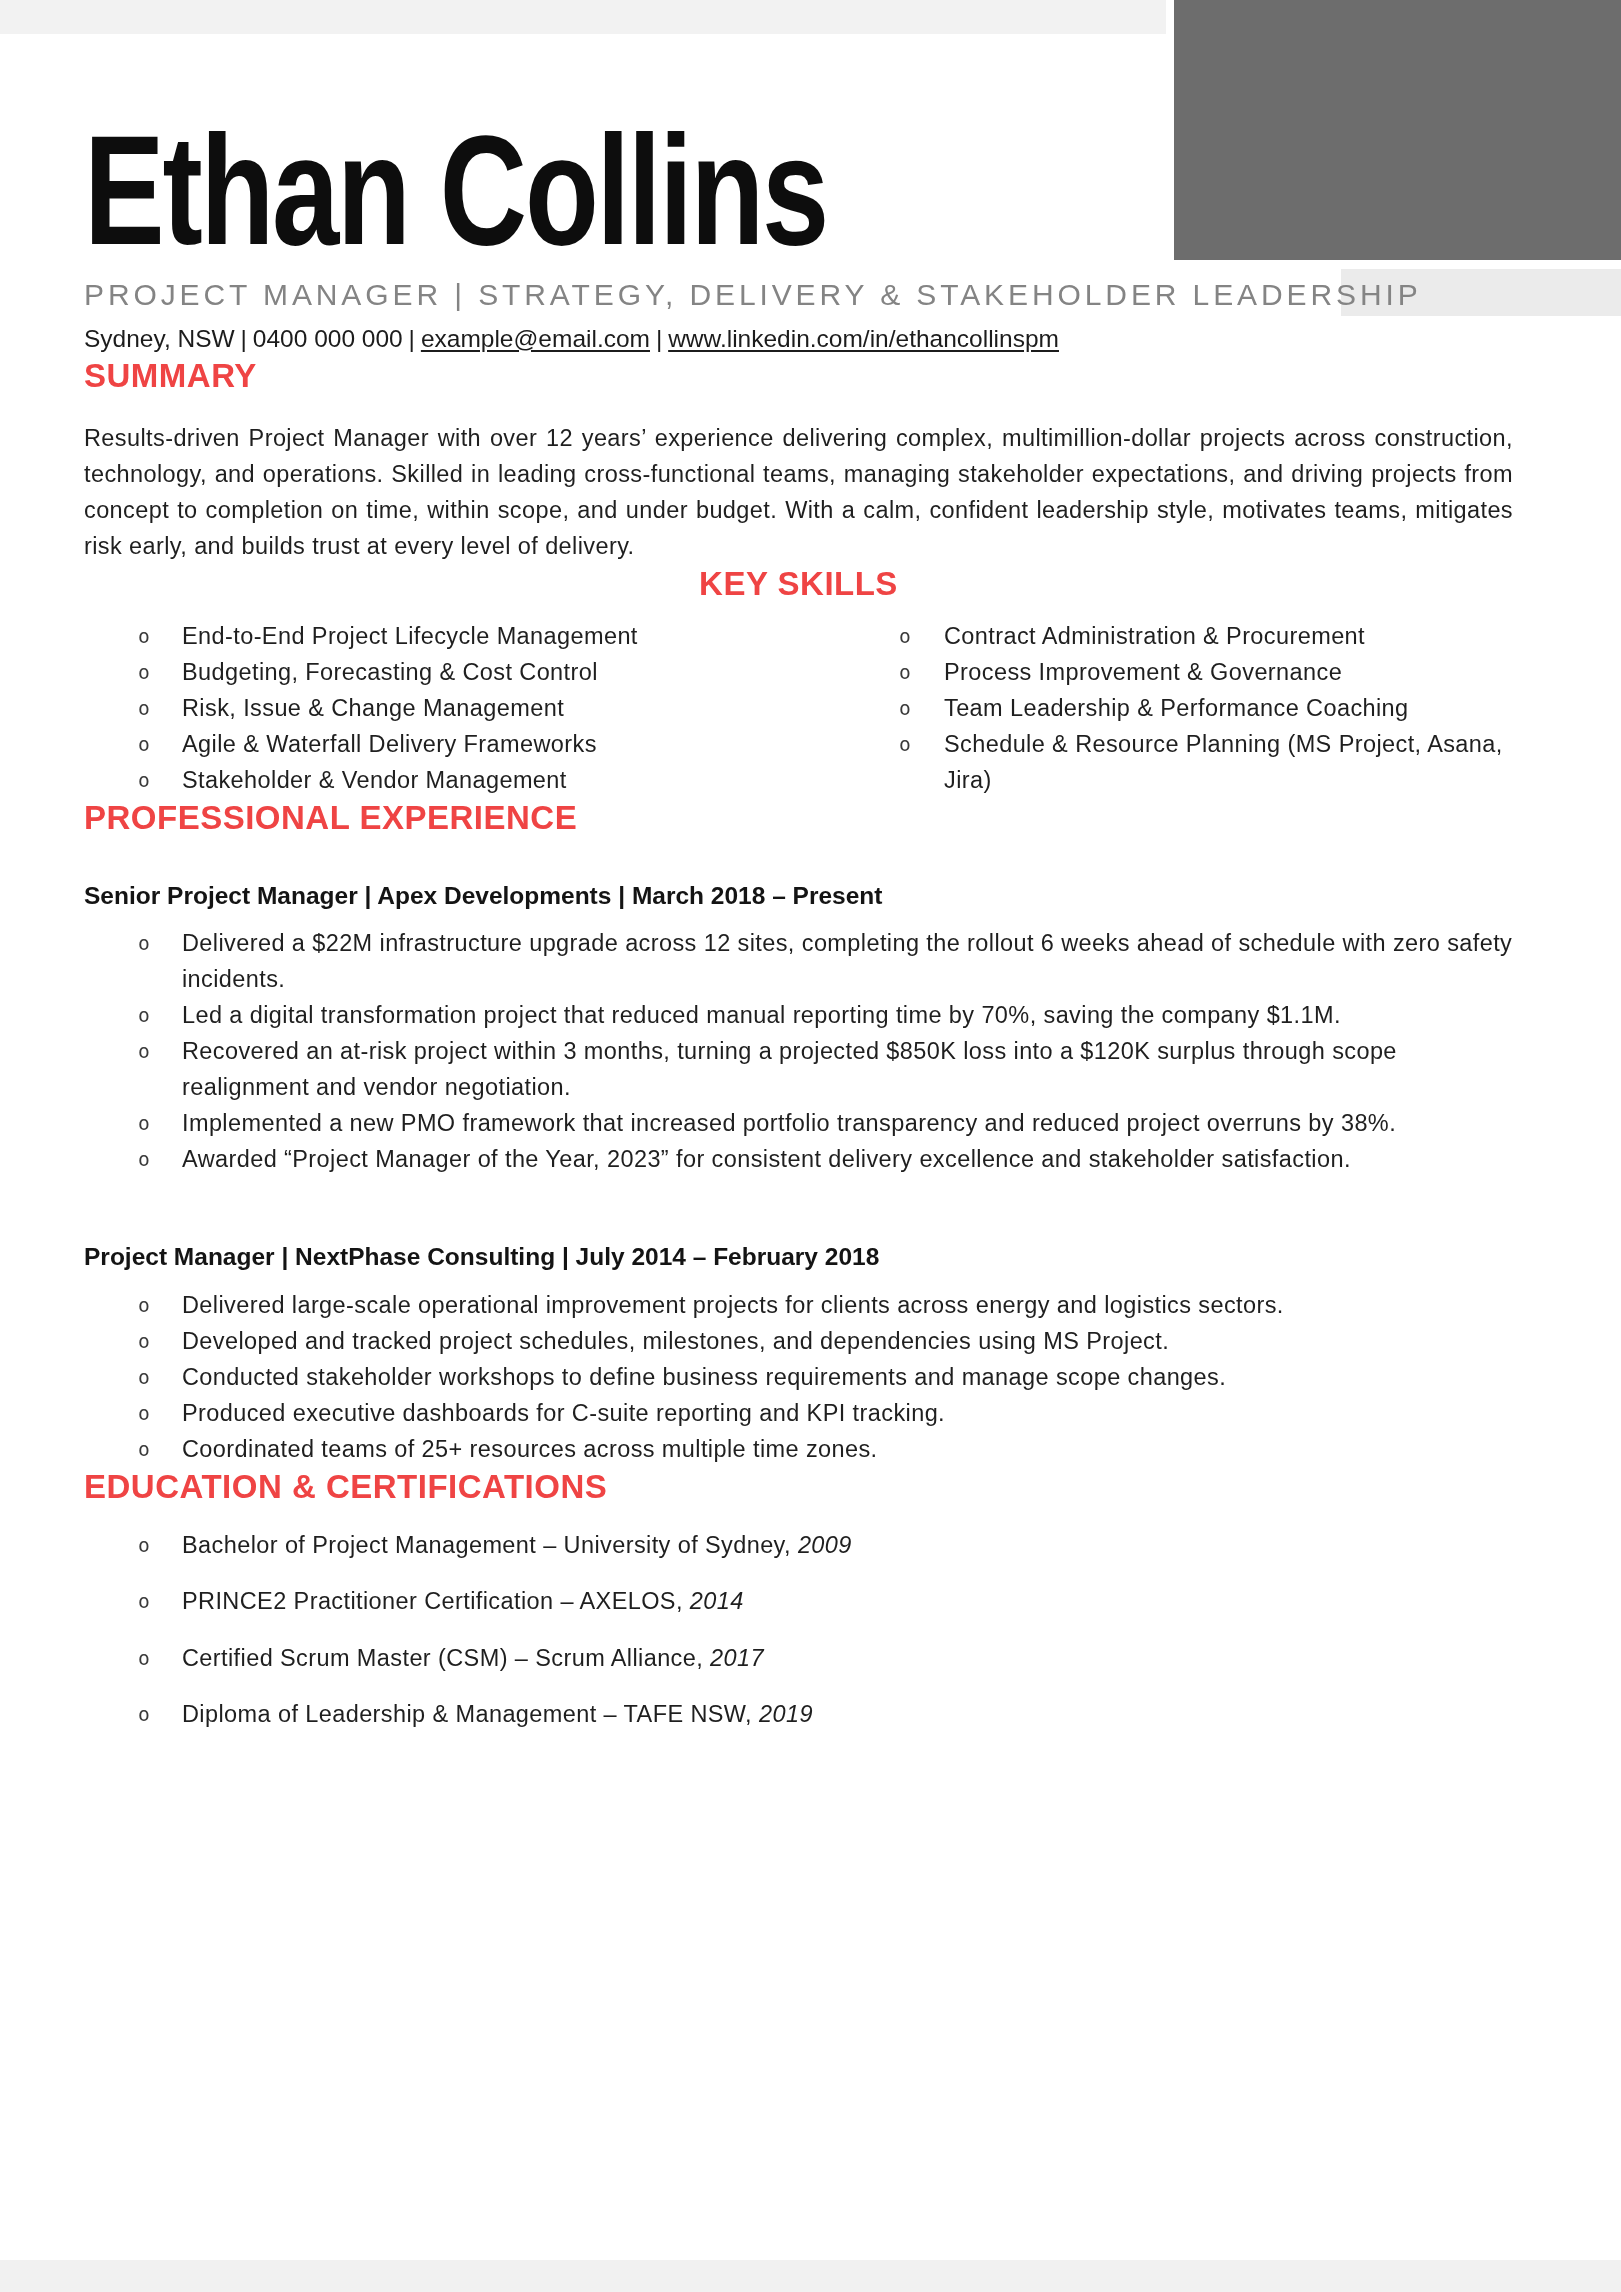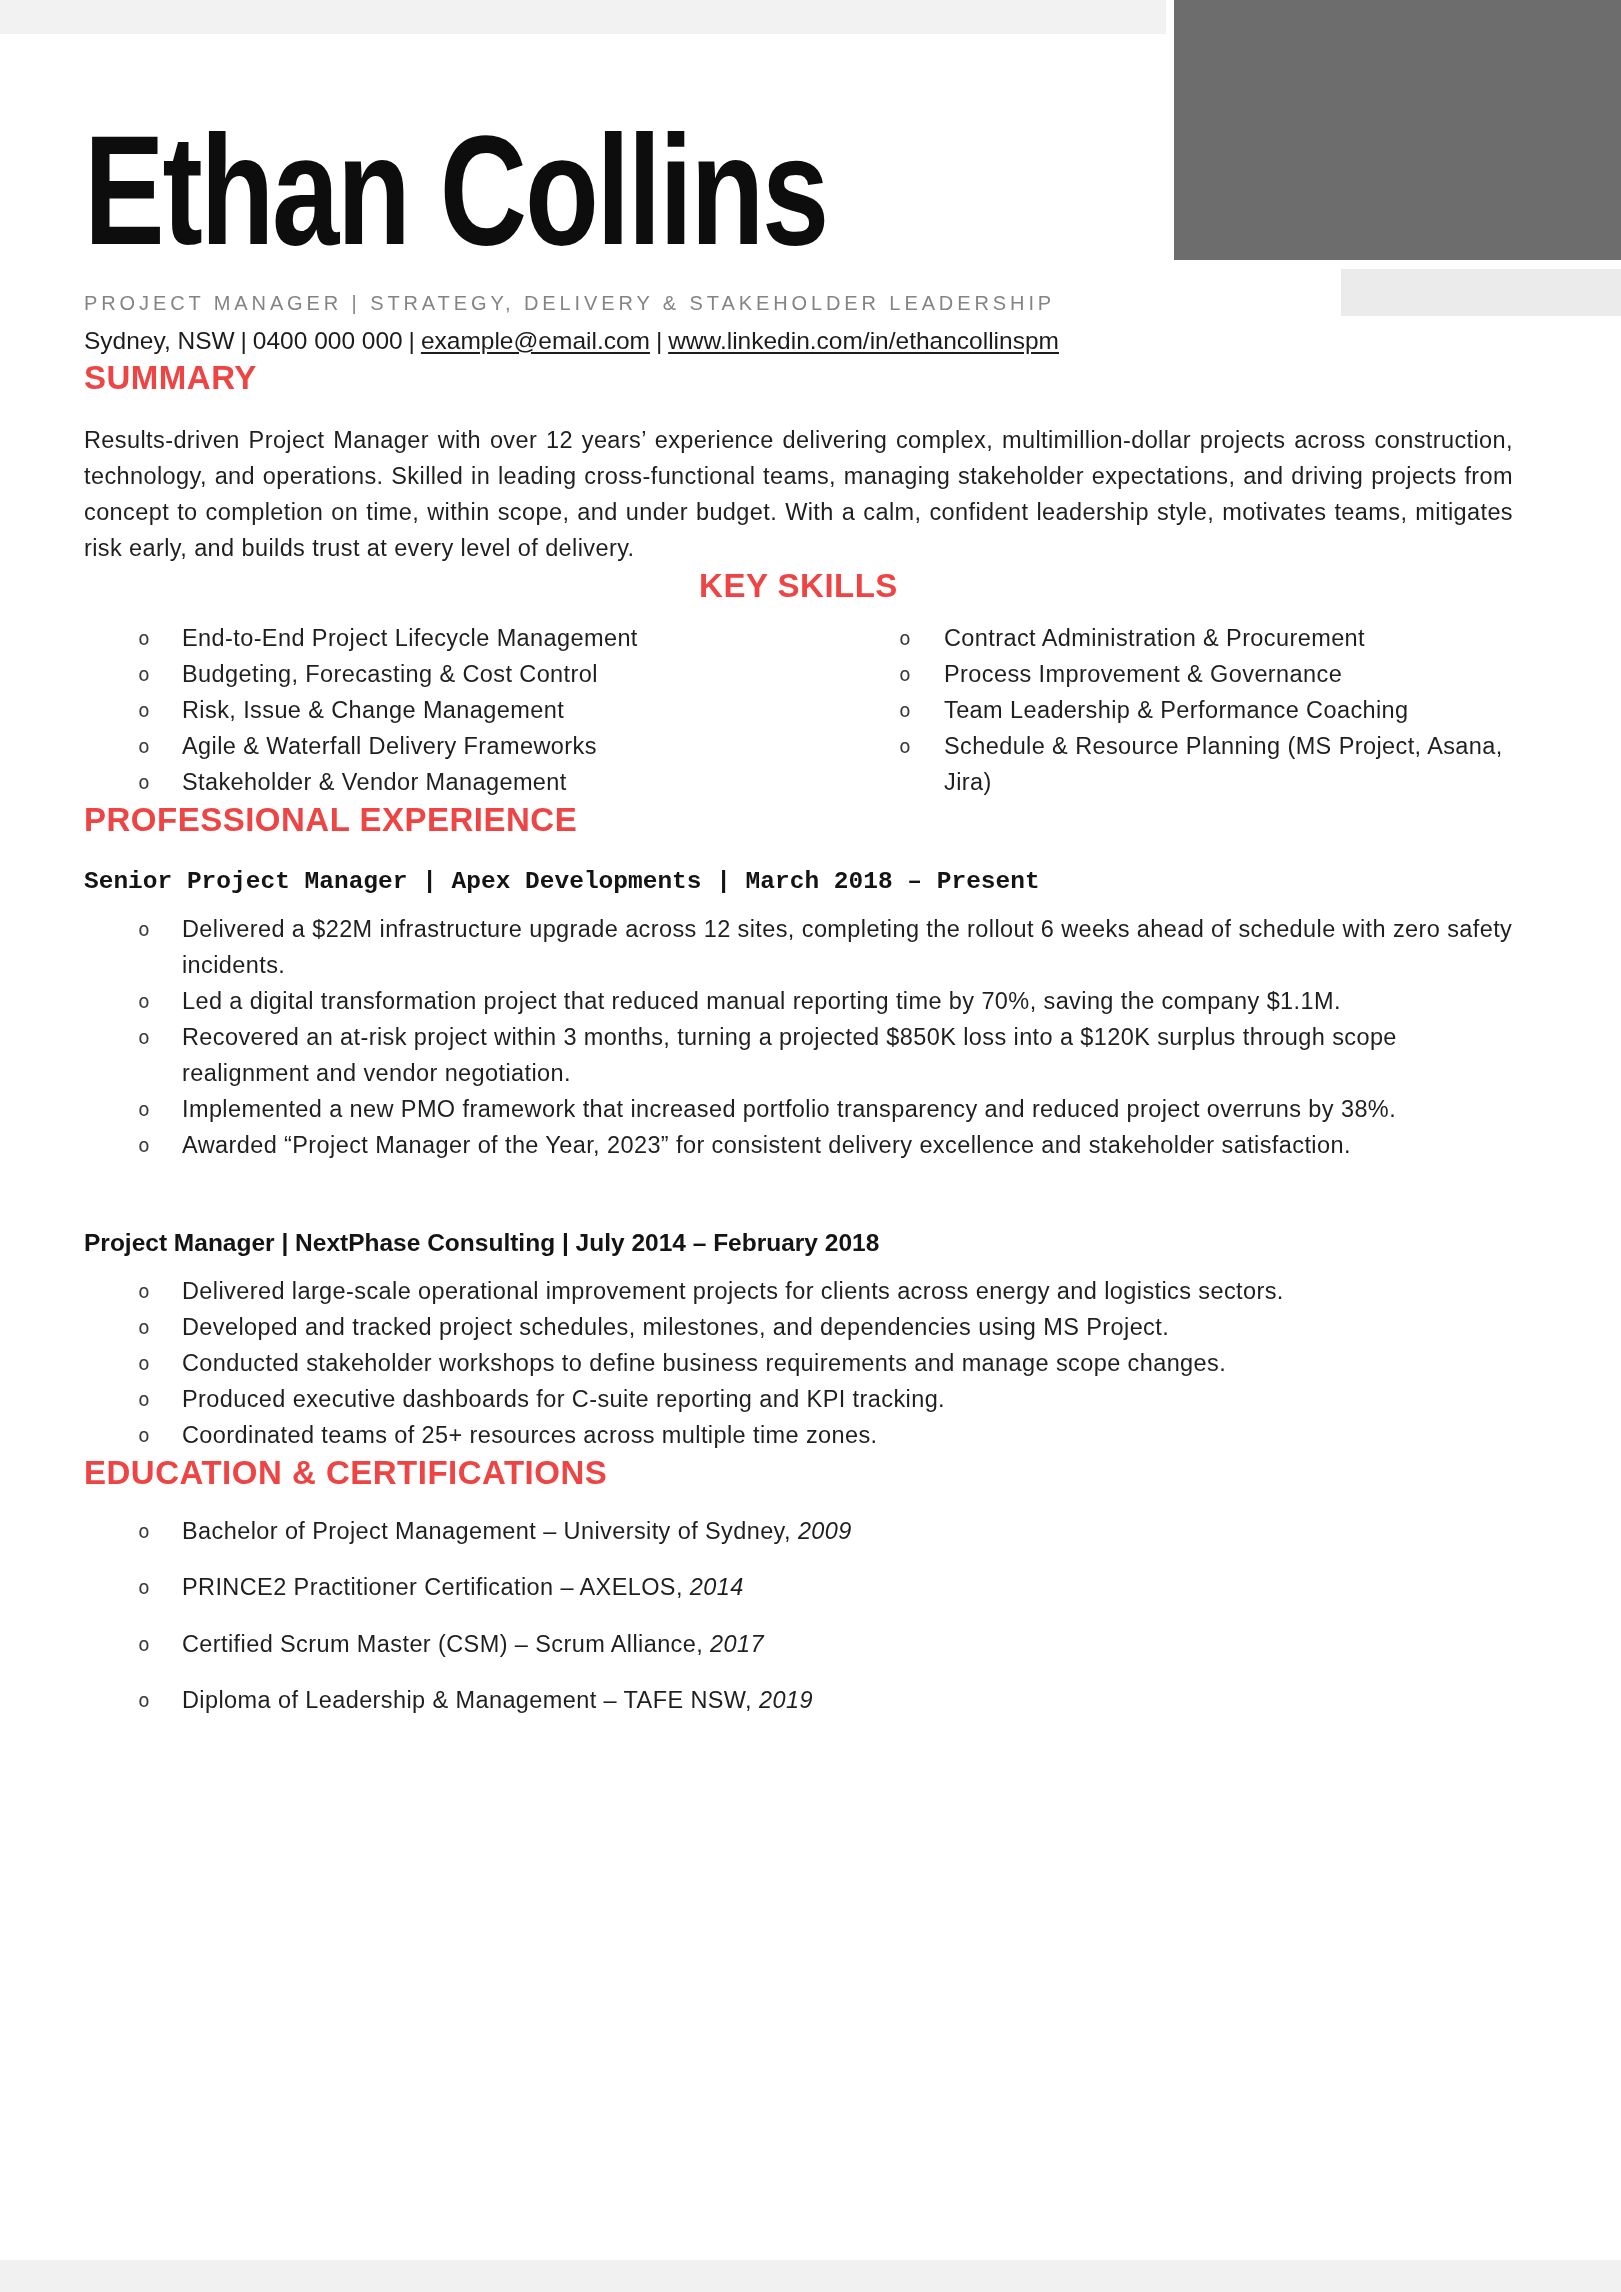--- a/index.html
+++ b/index.html
@@ -26,22 +26,22 @@
     font-size: 155px;
     font-weight: 700;
     line-height: 1.1;
     letter-spacing: -2.9px;
     color: #0d0d0d;
     transform: scaleX(0.78);
     transform-origin: 0 50%;
     white-space: nowrap;
   }
   .subtitle {
-    margin-top: 14px;
-    font-size: 20px;
+    margin-top: 0;
+    font-size: 30px;
     line-height: 1.2;
     letter-spacing: 3.9px;
     color: #848484;
     white-space: nowrap;
   }
   .contact {
     margin-top: 8px;
     font-size: 24.5px;
     line-height: 35px;
     color: #1c1c1c;
@@ -84,21 +84,21 @@
   .col-right { flex: 1 1 auto; }
   .col-right .bullet-item { padding-left: 45px; }
   .col-right .bullet-glyph { left: 0; }
 
   .job-title {
     font-size: 24.5px;
     line-height: 32px;
     font-weight: 700;
     color: #141414;
   }
-  .job1-title { margin-top: 26px; font-family: Liberation Mono, monospace; }
+  .job1-title { margin-top: 42px; }
   .job2-title { margin-top: 64px; }
   .job-bullets { margin-top: 13.7px; }
 
   .edu-list { margin-top: 19.6px; }
   .edu-list .bullet-item { margin-bottom: 20.6px; }
   .edu-degree { font-weight: 400; }
   .edu-year { font-style: italic; }
 </style>
 </head>
 <body>

